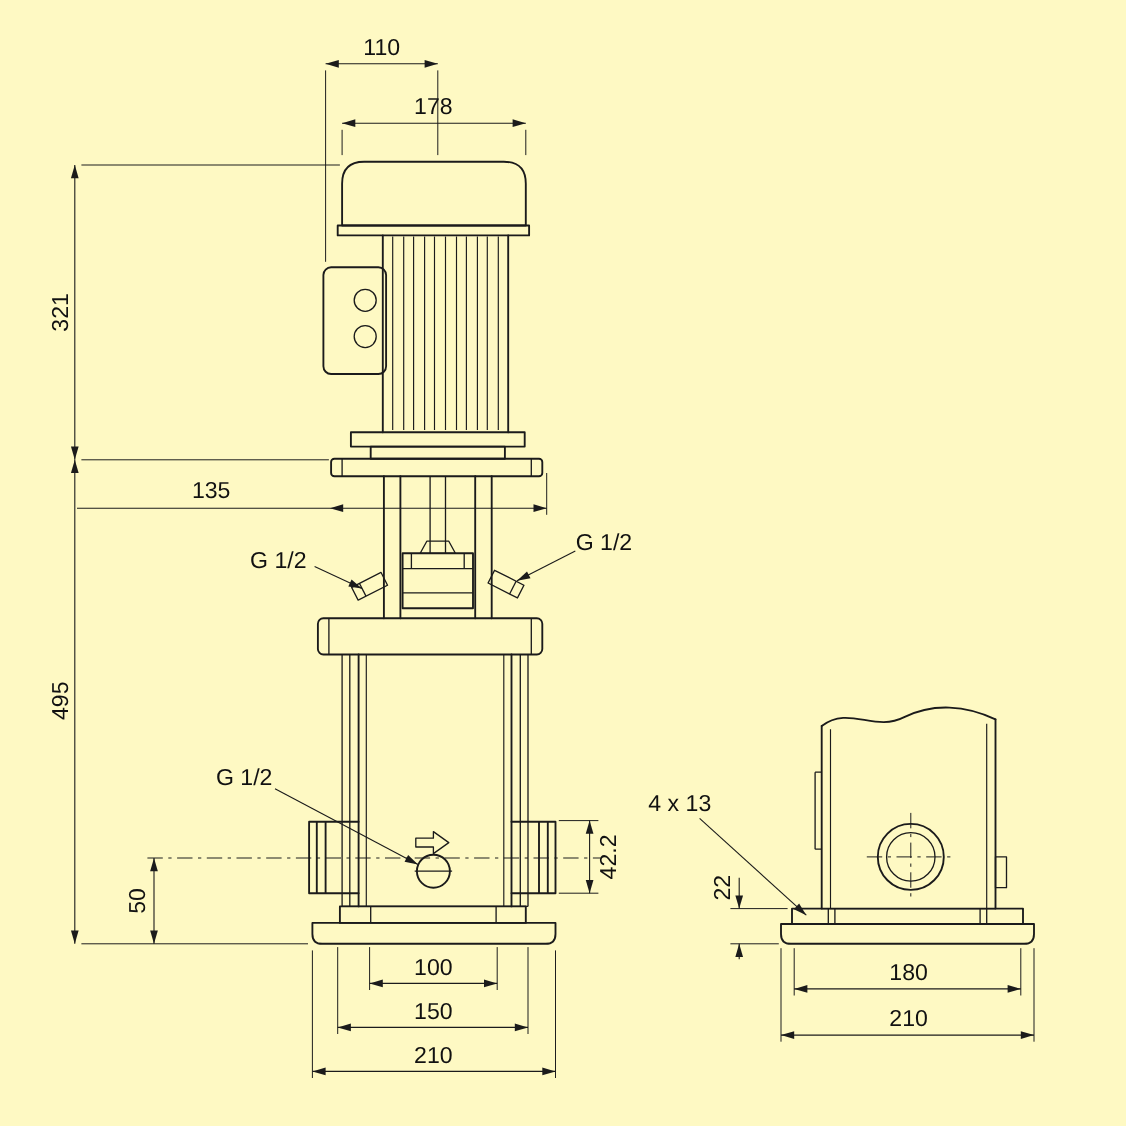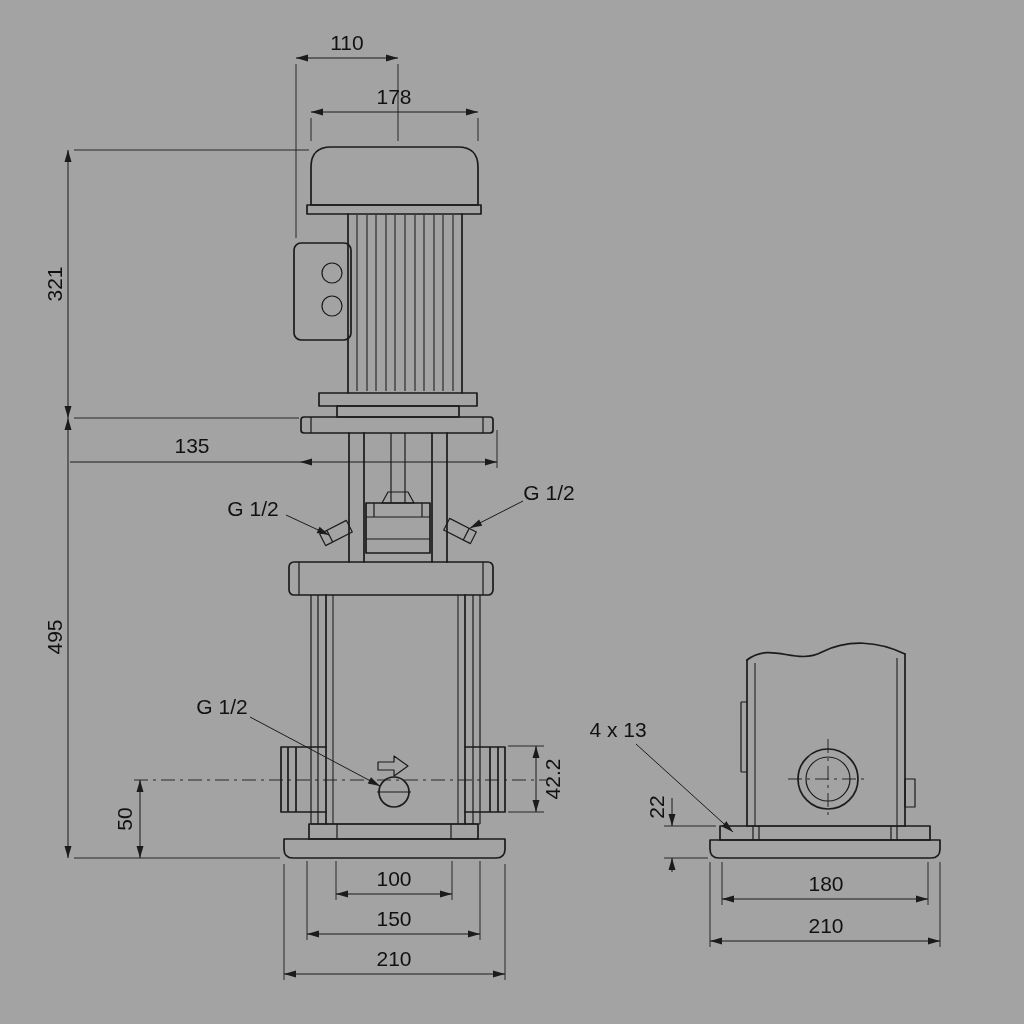--- a/index.html
+++ b/index.html
@@ -1,16 +1,16 @@
 <!DOCTYPE html>
 <html><head>
 <meta charset="utf-8">
 <style>
   html,body{margin:0;padding:0;background:#ffffff;}
-  .page{width:1024px;height:1024px;position:relative;background:#a3a3a3;overflow:hidden;}
+  .page{width:1024px;height:1024px;position:relative;background:#fef9c3;overflow:hidden;}
   svg{display:block;}
   .obj{stroke:#1b1b1b;stroke-width:1.7;fill:none;stroke-linejoin:round;stroke-linecap:round;}
   .obj2{stroke:#1b1b1b;stroke-width:1.2;fill:none;stroke-linejoin:round;}
   .fin{stroke:#1b1b1b;stroke-width:1.05;fill:none;}
   .dim{stroke:#1b1b1b;stroke-width:1;fill:none;}
   .wit{stroke:#1b1b1b;stroke-width:0.9;fill:none;}
   .cl{stroke:#1b1b1b;stroke-width:0.9;fill:none;stroke-dasharray:14 5 3 5;}
   .dimtxt{font-family:"Liberation Sans",sans-serif;font-size:21px;fill:#111;}
 </style>
 </head>

